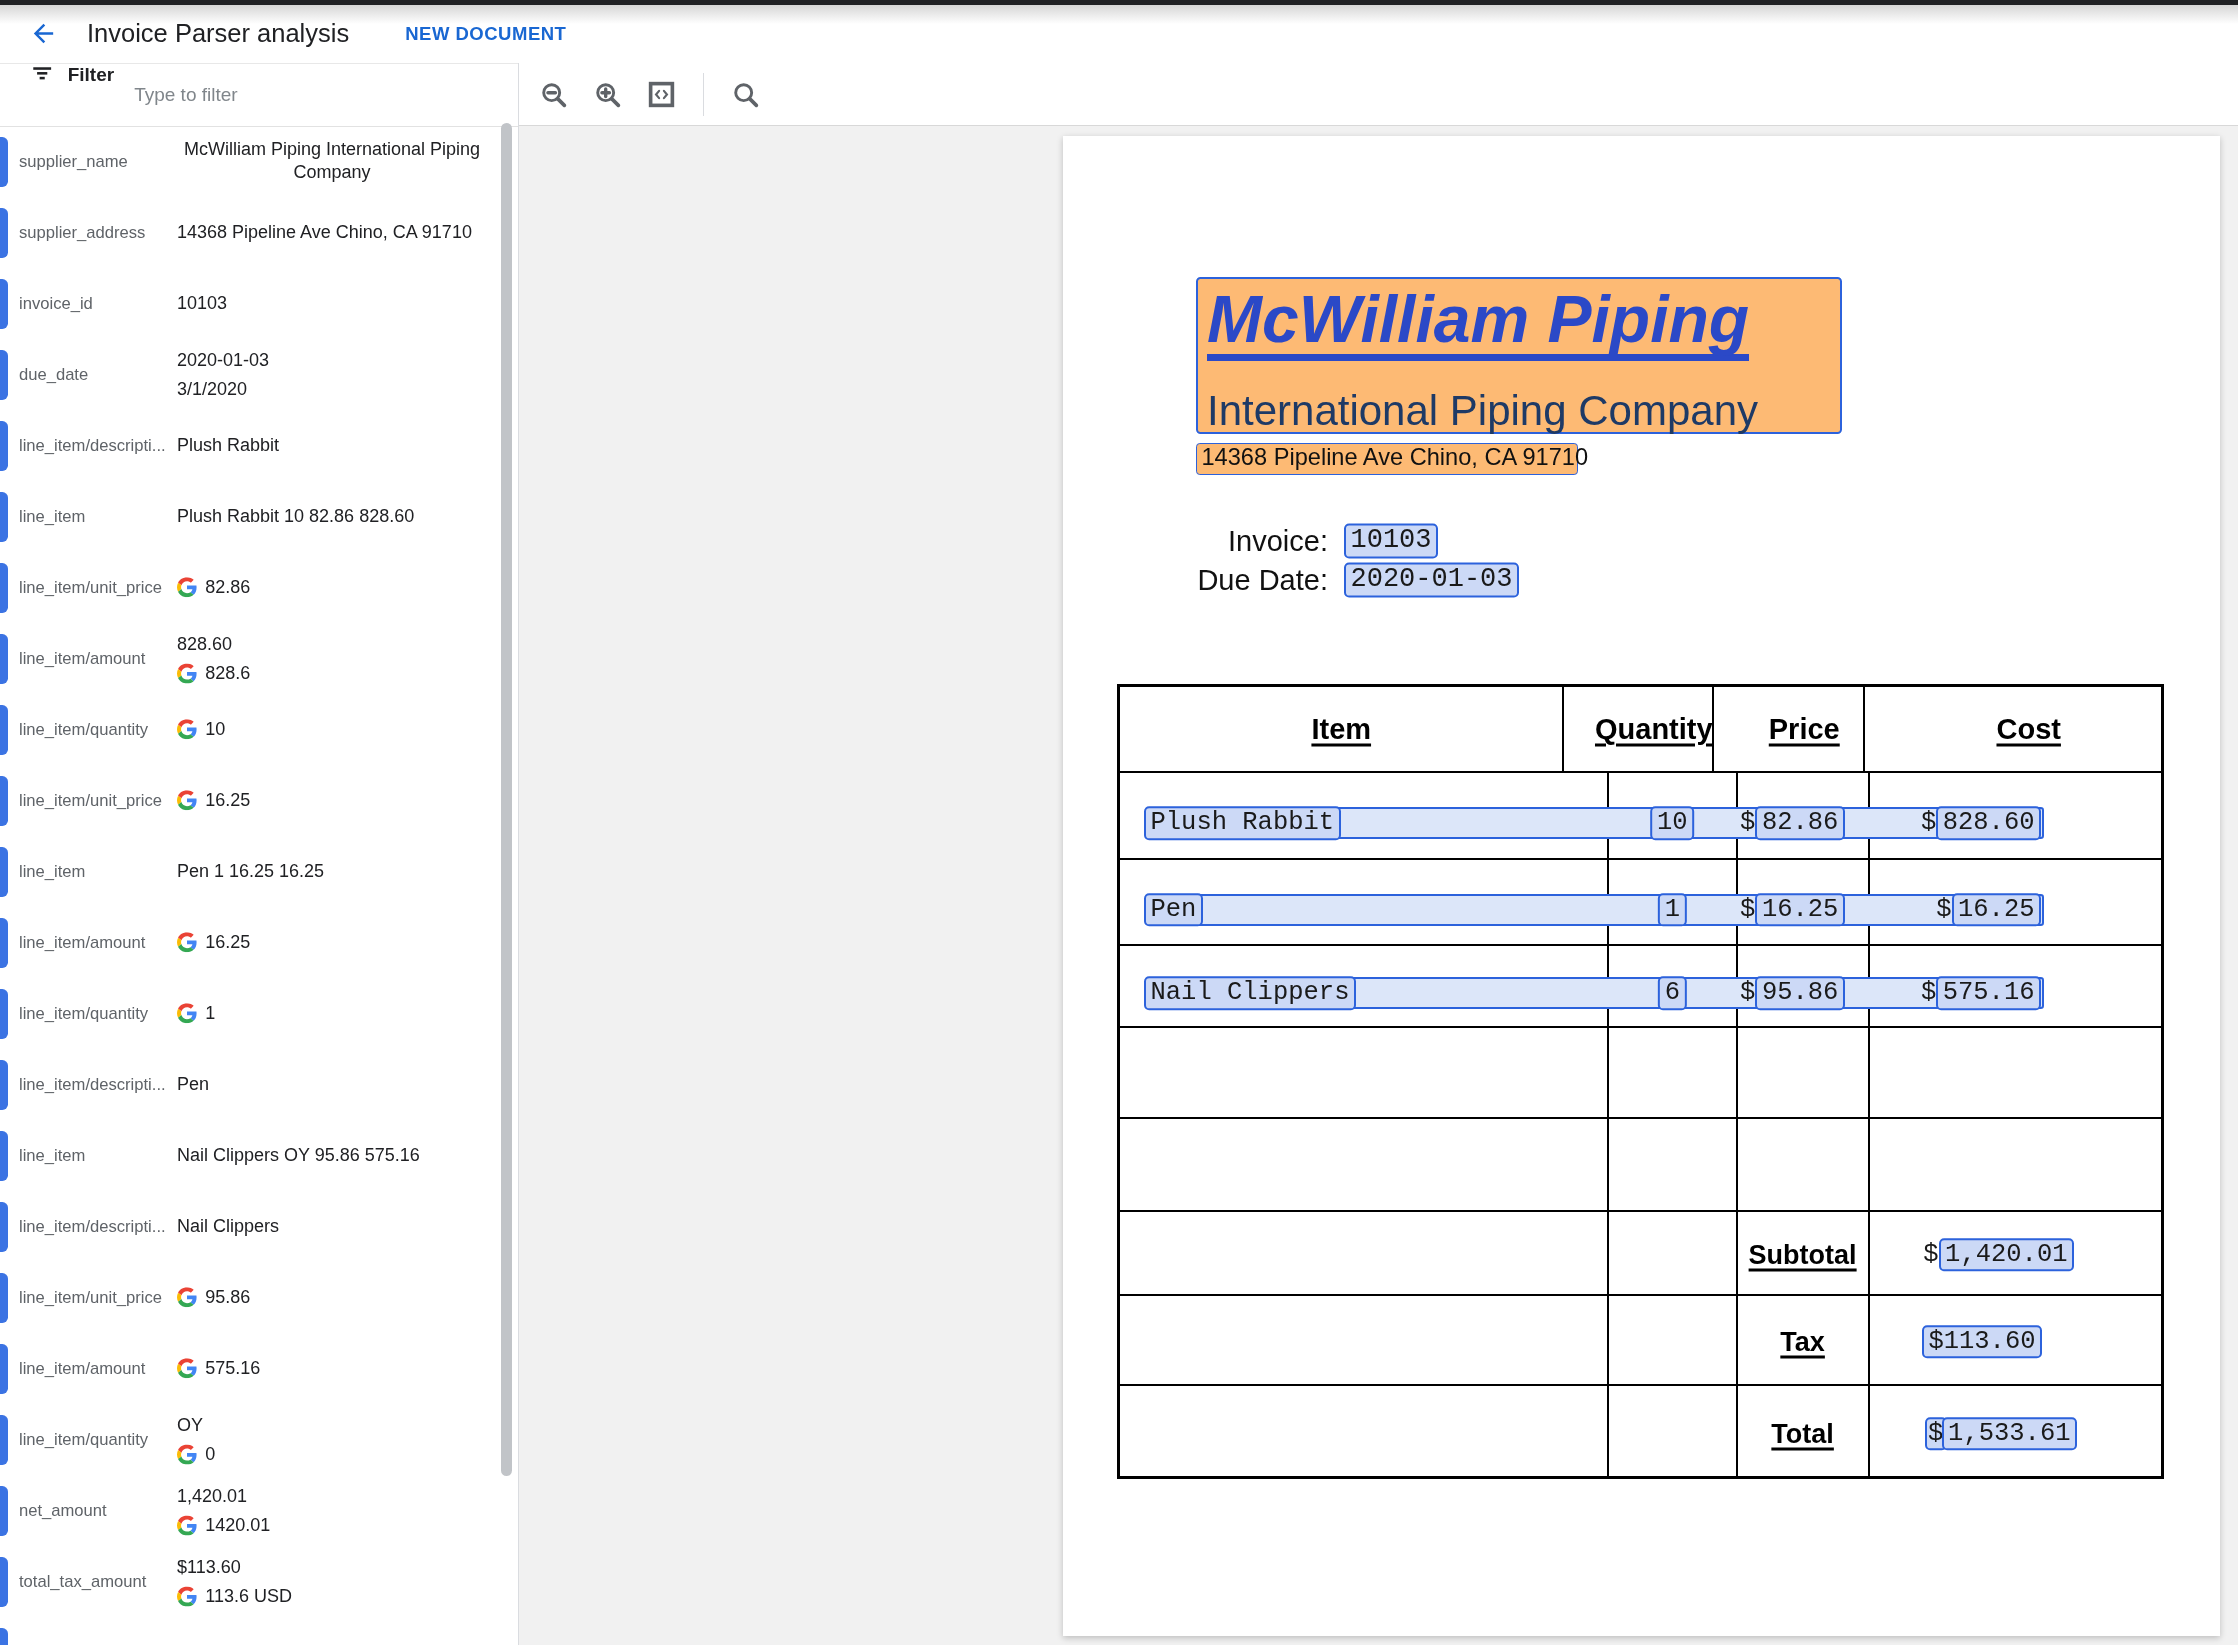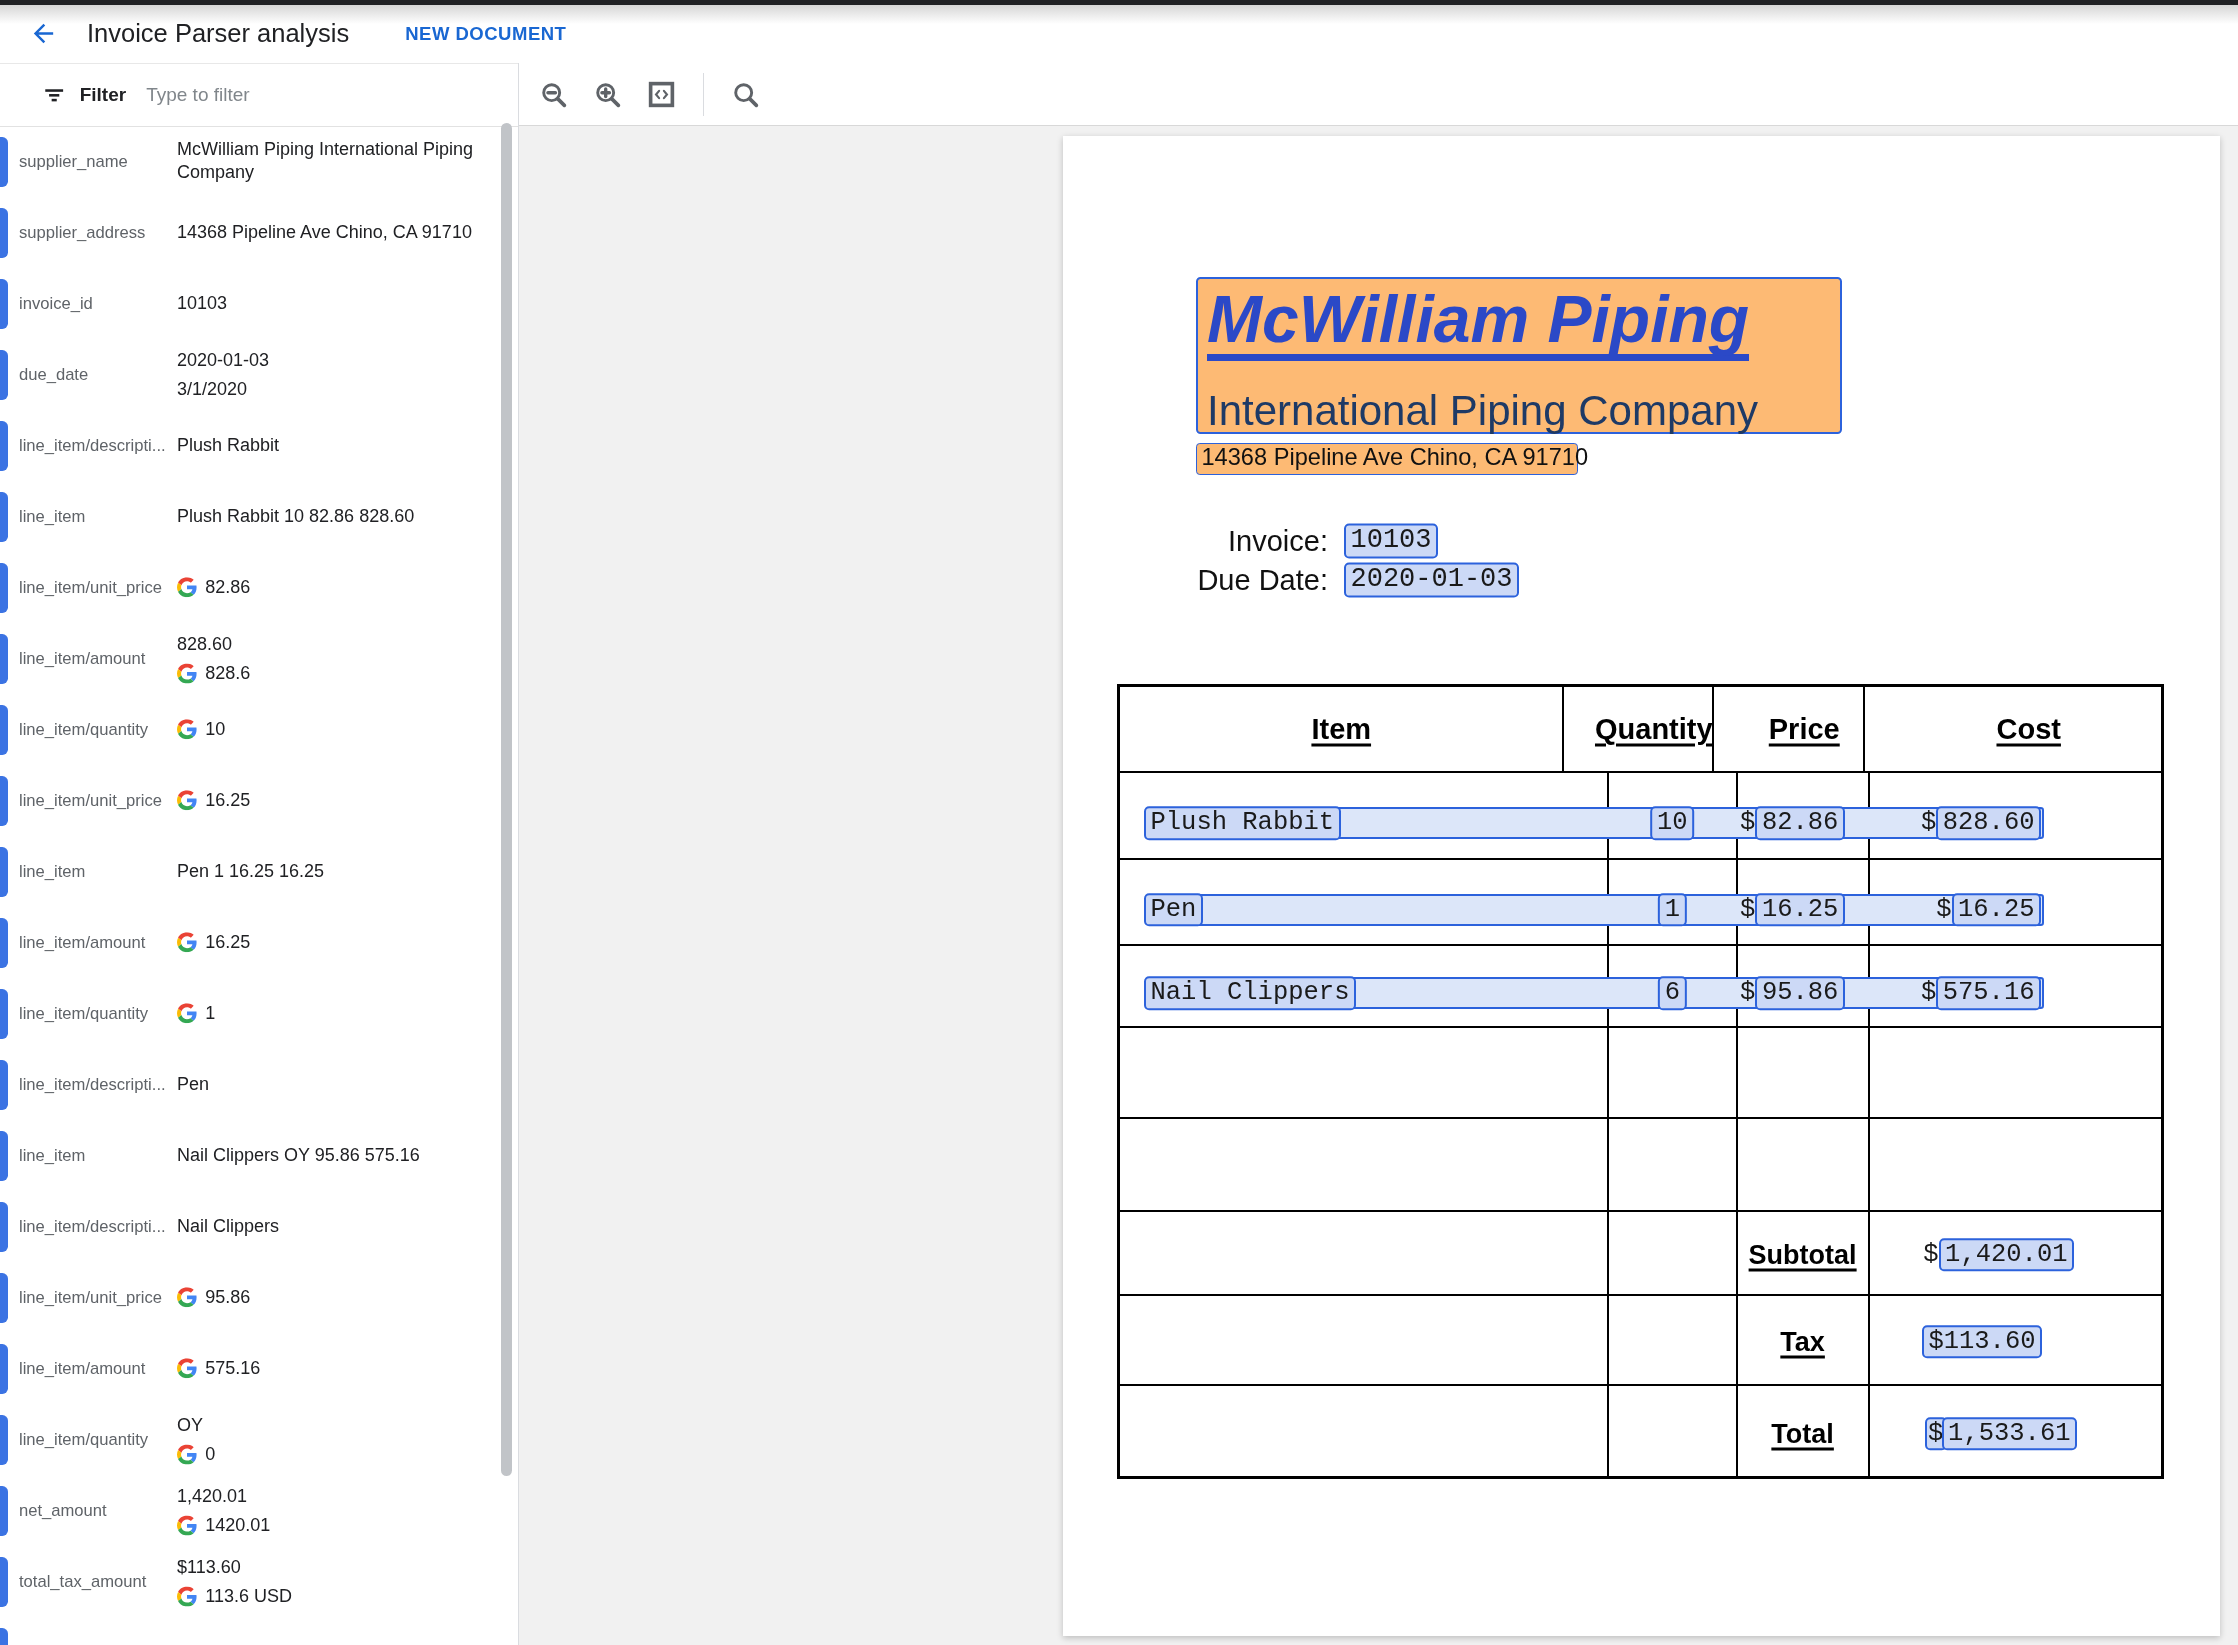--- a/index.html
+++ b/index.html
@@ -16,36 +16,36 @@
               align-items:center;z-index:2;background:transparent;}
   .back-btn{margin-left:28px;width:31px;height:31px;border:none;background:none;cursor:pointer;
             display:flex;align-items:center;justify-content:center;padding:0;}
   .page-title{margin-left:28px;font-size:25.5px;color:#202124;font-weight:400;white-space:nowrap;}
   .new-doc{margin-left:50px;font-size:18.5px;font-weight:600;letter-spacing:0.5px;color:#1967d2;
            background:none;border:none;cursor:pointer;white-space:nowrap;}
 
   
   .sidebar{position:absolute;left:0;top:63px;width:518px;bottom:0;background:#fff;
            border-right:1.3px solid #dadce0;z-index:3;}
-  .filter-bar{position:relative;height:62px;display:flex;align-items:center;
-              border-top:0.6px solid #e8e8e8;border-bottom:1.3px solid #e2e2e2;padding-left:44px;}
+  .filter-bar{position:relative;height:62px;display:flex;
+              border-top:0.6px solid #e8e8e8;border-bottom:1.3px solid #e2e2e2;padding-left:32px;}
   .filter-label{font-size:19px;font-weight:600;color:#202124;margin-left:15.3px;}
   .filter-input{margin-left:18px;border:none;outline:none;font-size:19px;color:#202124;width:274px;
                 font-family:"Liberation Sans",sans-serif;}
   .filter-input::placeholder{color:#80868b;}
 
   .field-list{position:absolute;left:0;top:63px;right:0;bottom:0;overflow:hidden;}
   .field-row{position:relative;height:71px;}
   .pill{position:absolute;left:0;top:50%;transform:translateY(-50%);width:8.3px;height:50px;
         background:#3b73e3;border-radius:0 5.7px 5.7px 0;}
   .field-label{position:absolute;left:19px;top:50%;transform:translateY(-50%);width:161px;
                font-size:16.6px;color:#5f6368;line-height:20px;word-break:break-all;}
   .field-values{position:absolute;left:177px;top:50%;transform:translateY(-50%);width:310px;
                 display:flex;flex-direction:column;gap:5.7px;font-size:18px;color:#202124;line-height:23.6px;}
-  .value-line{display:flex;align-items:center;gap:8.3px;}
+  .value-line{display:flex;align-items:center;gap:8.3px;text-align:center;}
   .g-ic{width:20px;height:20px;flex:0 0 20px;}
 
   .sb-thumb{position:absolute;top:60px;right:6.4px;width:11px;height:1353px;background:#c1c4c8;
             border-radius:5.7px;}
 
   
   .doc-panel{position:absolute;left:519px;top:63px;right:0;bottom:0;background:#fff;}
   .toolbar{position:relative;height:62px;background:#fff;border-bottom:1.3px solid #d8d8d8;
            display:flex;align-items:center;padding-left:18px;gap:22px;}
   .tool-btn{width:32px;height:32px;border:none;background:none;cursor:pointer;padding:0;

